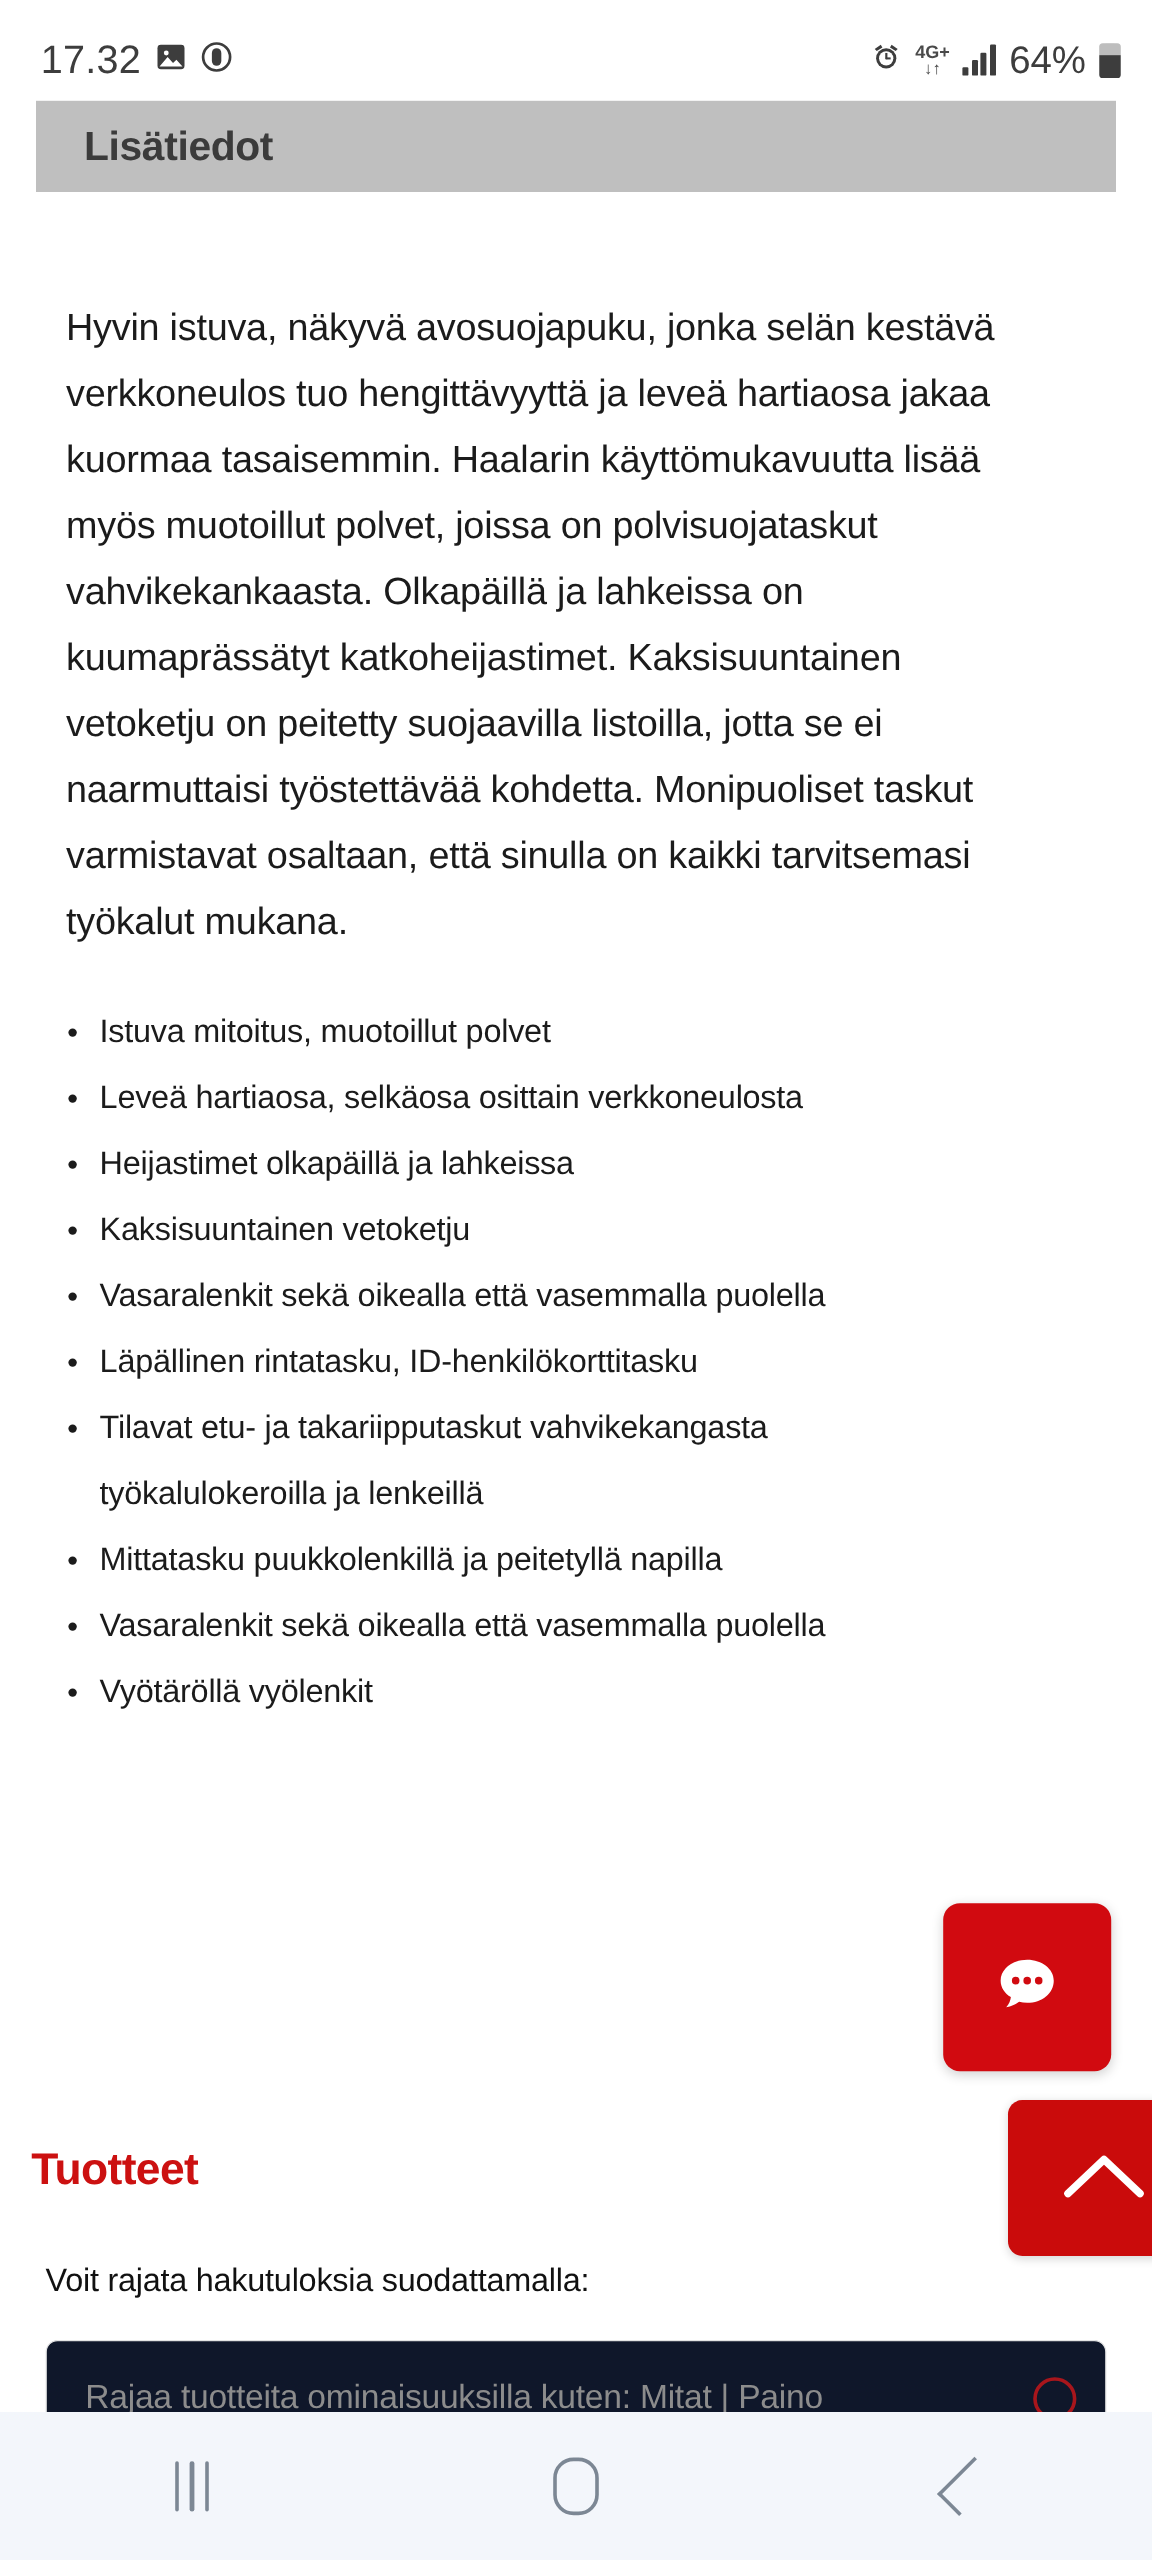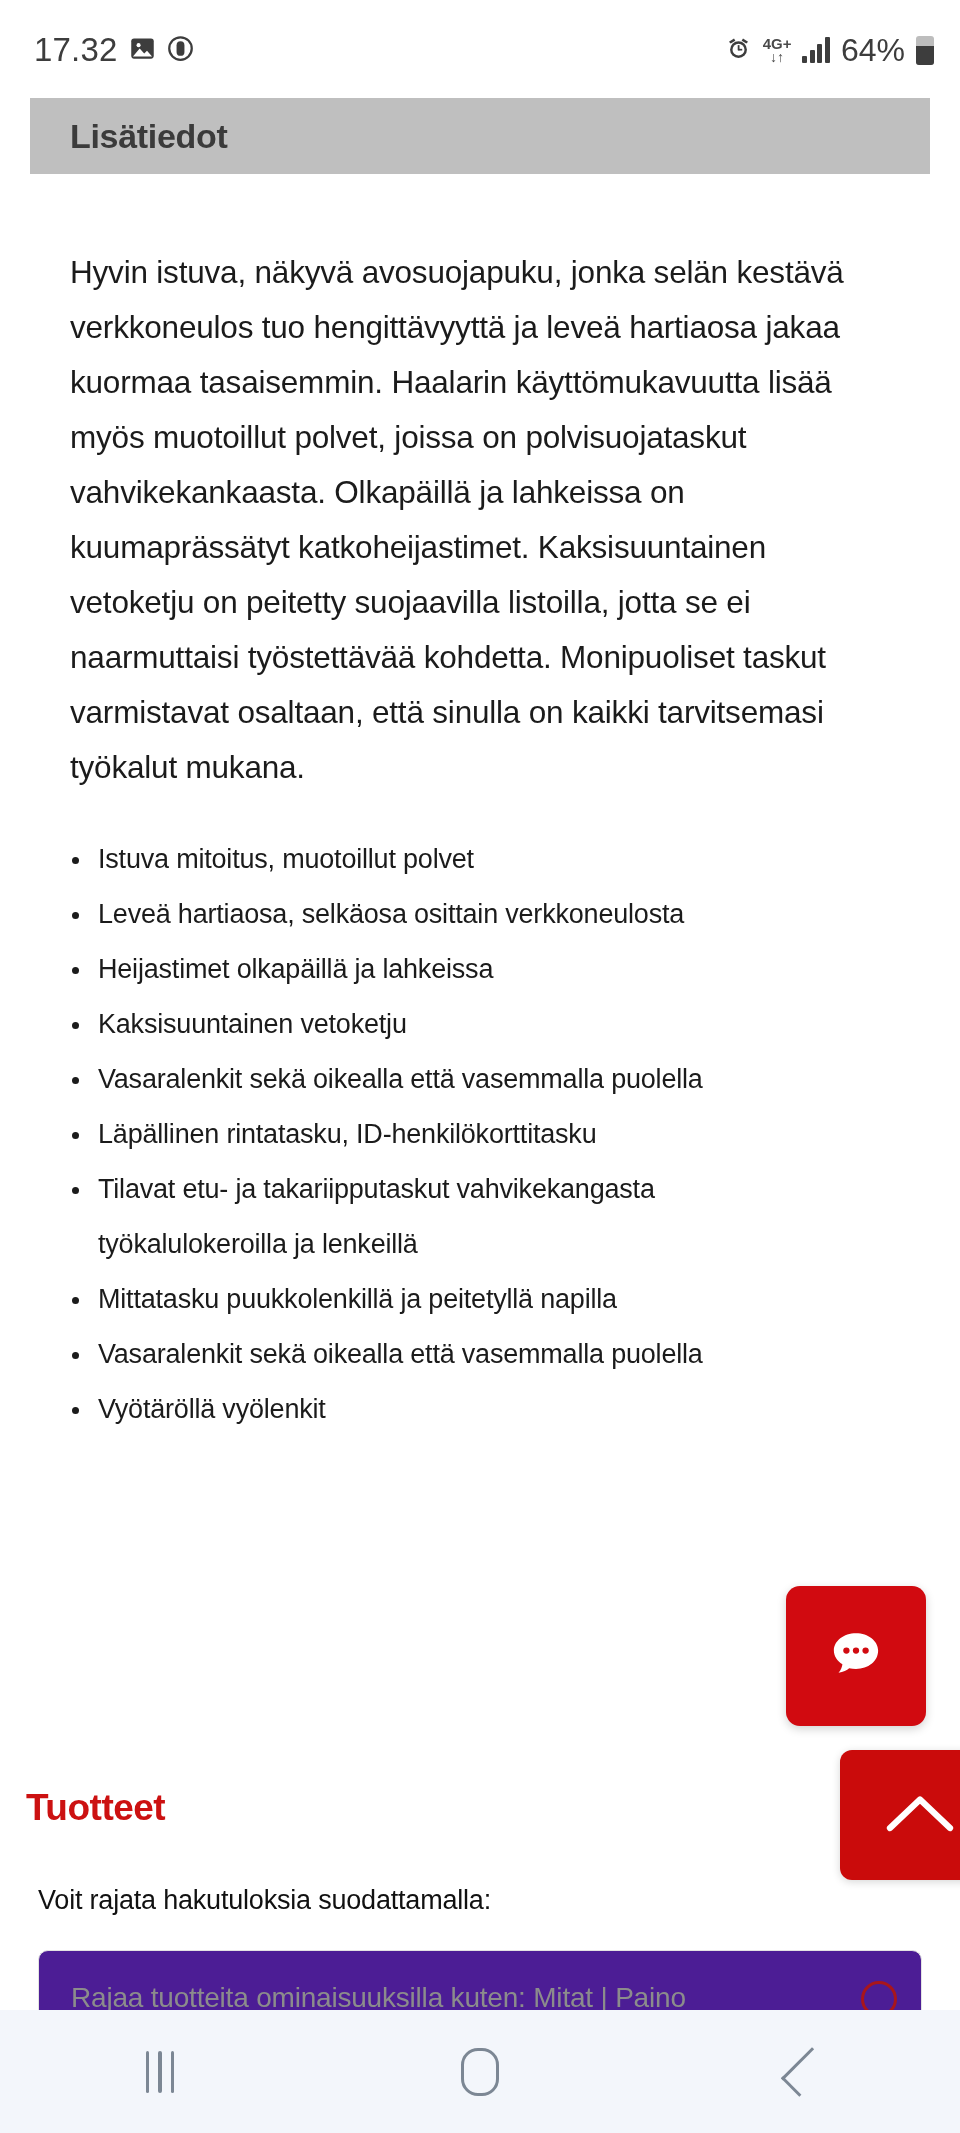--- a/index.html
+++ b/index.html
@@ -99,39 +99,39 @@
     position:absolute;
     top:-3px; left:5px;
     width:8px; height:3px;
     background:#bdbdbd;
     border-radius:1px;
   }
 
   
   .section-banner {
     position: absolute;
-    top: 98px; left: 30px;
+    top: 84px; left: 30px;
     width: 900px;
     height: 76px;
     background: #bfbfbf;
     display: flex;
     align-items: center;
     padding-left: 40px;
   }
   .section-banner-title {
     font-size: 34px;
     font-weight: bold;
     color: #3b3b3b;
     letter-spacing: -0.3px;
   }
 
   
   .content {
     position: absolute;
-    top: 245px; left: 15px;
+    top: 245px; left: 0;
     width: 872px;
     padding: 0 38px 0 55px;
   }
 
   .para {
     font-size: 31.5px;
     line-height: 55px;
     color: #1b1b1b;
     letter-spacing: -0.2px;
   }
@@ -198,21 +198,21 @@
     font-weight: normal;
     color: #111111;
     letter-spacing: -0.2px;
   }
   .filter-box {
     position: absolute;
     top: 1950px; left: 38px;
     width: 884px; height: 96px;
     border: 1.5px solid #e3e3e3;
     border-radius: 10px;
-    background: #4c1d95;
+    background: #0f172a;
     display: flex;
     align-items: center;
     padding: 0 26px 0 32px;
   }
   .filter-placeholder {
     flex: 1;
     font-size: 28px;
     color: #8c8c8c;
     letter-spacing: -0.2px;
     white-space: nowrap;

